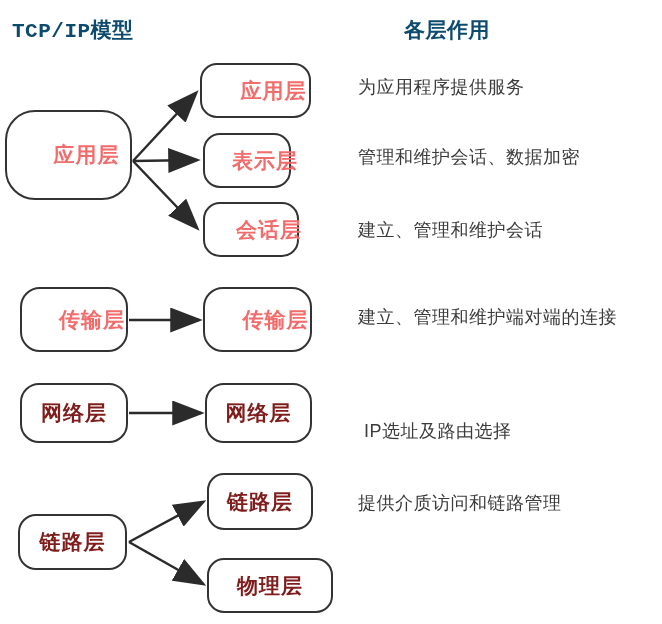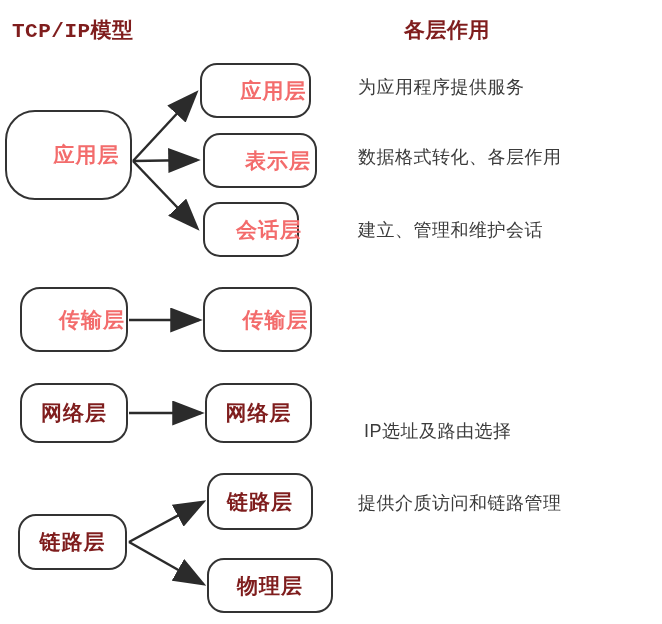--- a/index.html
+++ b/index.html
@@ -7,21 +7,21 @@
     position:relative;
     width:662px;height:624px;
     background:#ffffff;
     font-family:"Liberation Sans","DejaVu Sans",sans-serif;
     overflow:hidden;
   }
   .hdr{
     position:absolute;
     font-weight:bold;
     font-size:21px;
-    color:#7f1d1d;
+    color:#0c4a6e;
     letter-spacing:0.5px;
     white-space:nowrap;
   }
   #hdr-tcpip{left:12px;top:16px;font-family:"Liberation Mono","DejaVu Sans Mono","Liberation Sans",sans-serif;}
   #hdr-osi{left:220px;top:16px;font-family:"Liberation Mono","DejaVu Sans Mono","Liberation Sans",sans-serif;}
   #hdr-roles{left:404px;top:16px;}
   .box{
     position:absolute;
     box-sizing:border-box;
     border:2.5px solid #333333;
@@ -37,21 +37,21 @@
   }
   .red{color:#f36c6c;padding-left:36px;}
   .blue{color:#7f1d1d;}
   
   #t0{left:5px;top:110px;width:127px;height:90px;border-radius:30px;}
   #t1{left:20px;top:287px;width:108px;height:65px;border-radius:20px;}
   #t2{left:20px;top:383px;width:108px;height:60px;border-radius:19px;}
   #t3{left:18px;top:514px;width:109px;height:56px;border-radius:18px;}
   
   #o0{left:200px;top:63px;width:111px;height:55px;}
-  #o1{left:203px;top:133px;width:114px;height:55px;}
+  #o1{left:203px;top:133px;width:88px;height:55px;}
   #o2{left:203px;top:202px;width:96px;height:55px;}
   #o3{left:203px;top:287px;width:109px;height:65px;border-radius:20px;}
   #o4{left:205px;top:383px;width:107px;height:60px;border-radius:19px;}
   #o5{left:207px;top:473px;width:106px;height:57px;}
   #o6{left:207px;top:558px;width:126px;height:55px;}
   
   .desc{
     position:absolute;
     font-size:18px;
     color:#3b3b3b;
@@ -99,18 +99,19 @@
 
   <div class="box red" id="o0">应用层</div>
   <div class="box red" id="o1">表示层</div>
   <div class="box red" id="o2">会话层</div>
   <div class="box red" id="o3">传输层</div>
   <div class="box blue" id="o4">网络层</div>
   <div class="box blue" id="o5">链路层</div>
   <div class="box blue" id="o6">物理层</div>
 
   <div class="desc" id="d0">为应用程序提供服务</div>
-  <div class="desc" id="d1">数据格式转化、各层作用</div>
+  <div class="desc" id="d1">管理和维护会话、数据加密</div>
   <div class="desc" id="d2">建立、管理和维护会话</div>
+  <div class="desc" id="d3">建立、管理和维护端对端的连接</div>
   <div class="desc" id="d4">IP选址及路由选择</div>
   <div class="desc" id="d5">提供介质访问和链路管理</div>
 
 </div>
 
 </body></html>

